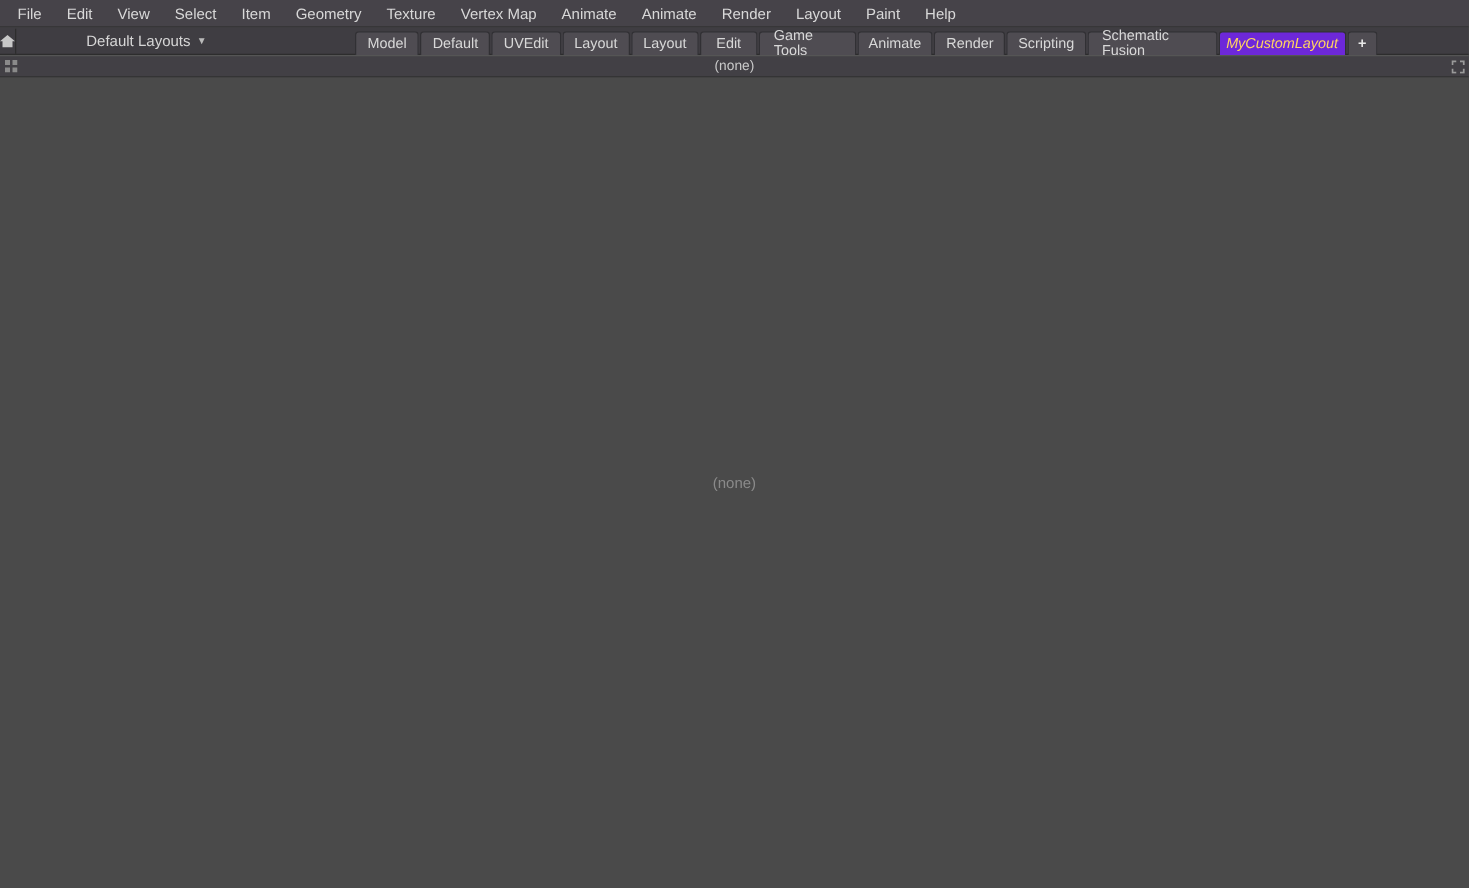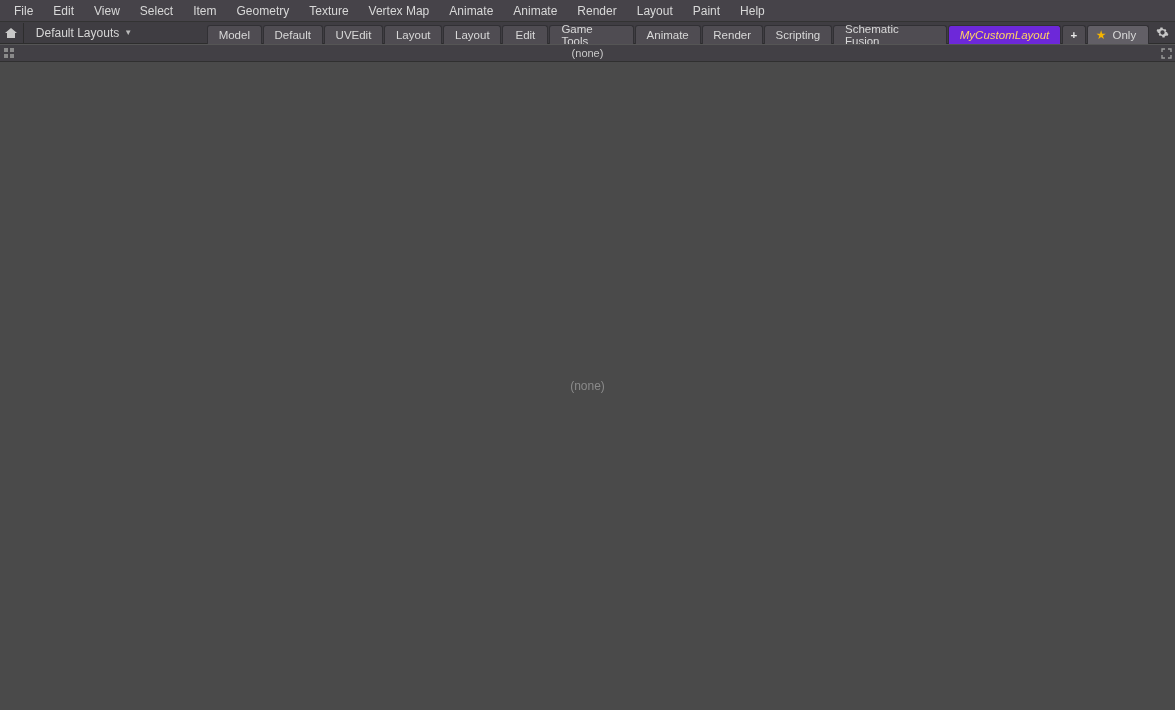--- a/index.html
+++ b/index.html
@@ -30,20 +30,21 @@
   }
 
   
   .layoutbar {
     display: flex;
     align-items: center;
     height: 22px;
     background: #3f3d42;
     border-bottom: 1px solid #2d2d2d;
     padding: 0;
+    gap: 44px;
   }
   .layoutbar .icon-home {
     width: 24px;
     height: 20px;
     display: flex;
     align-items: center;
     justify-content: center;
     border-right: 1px solid #2d2d2d;
   }
   .layoutbar .dropdown {

